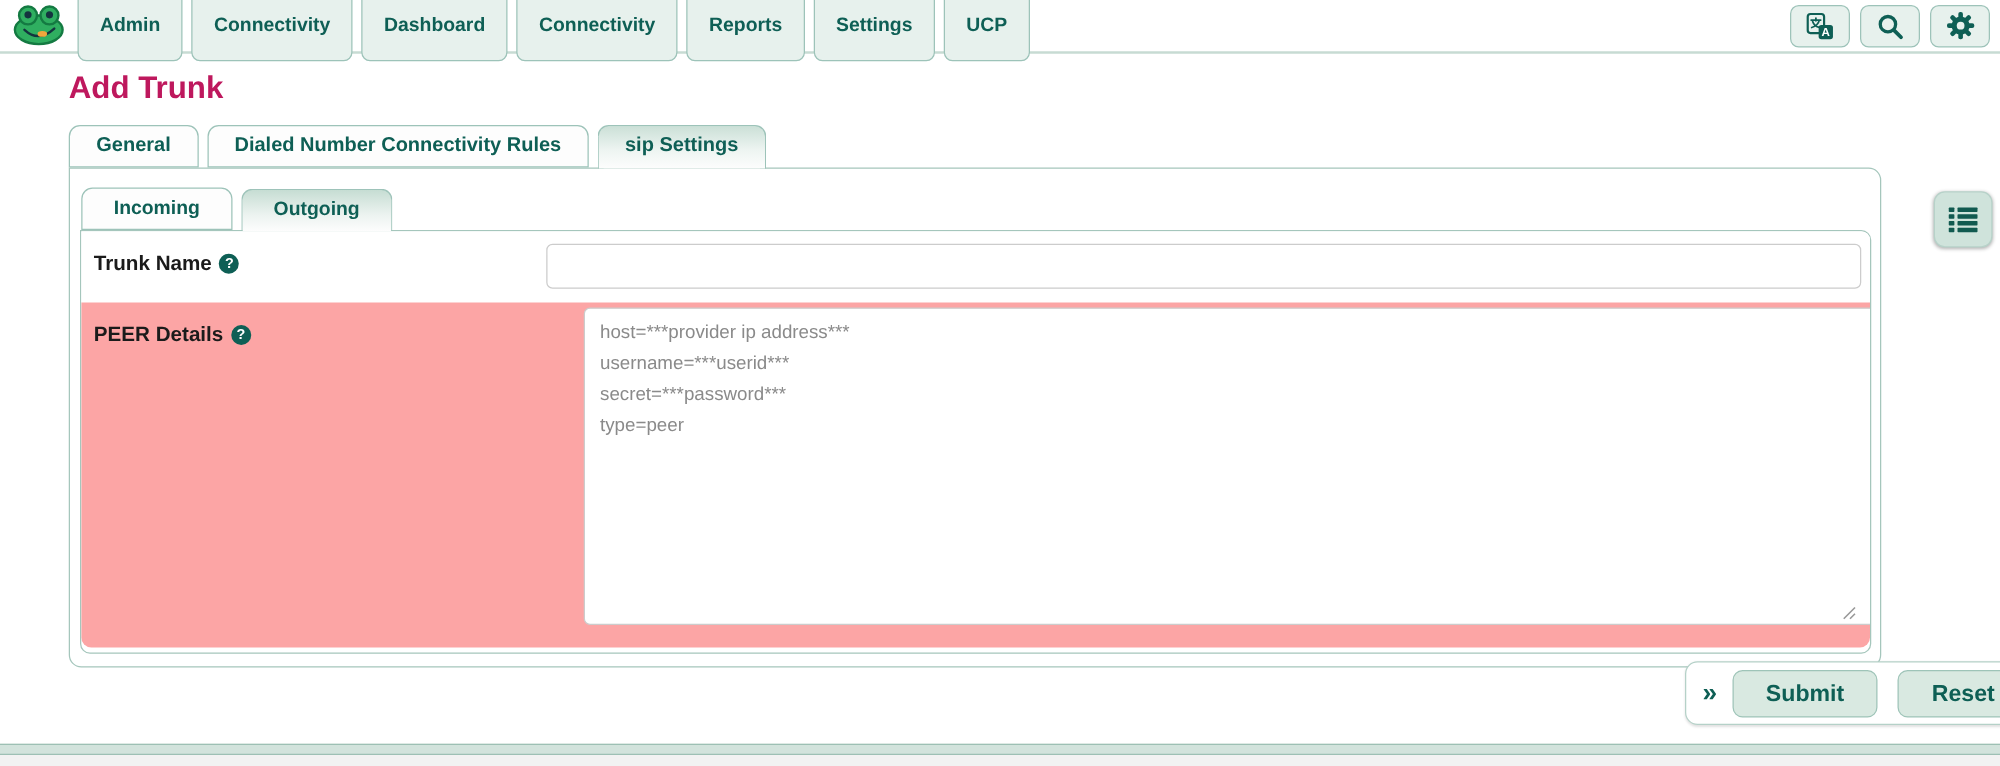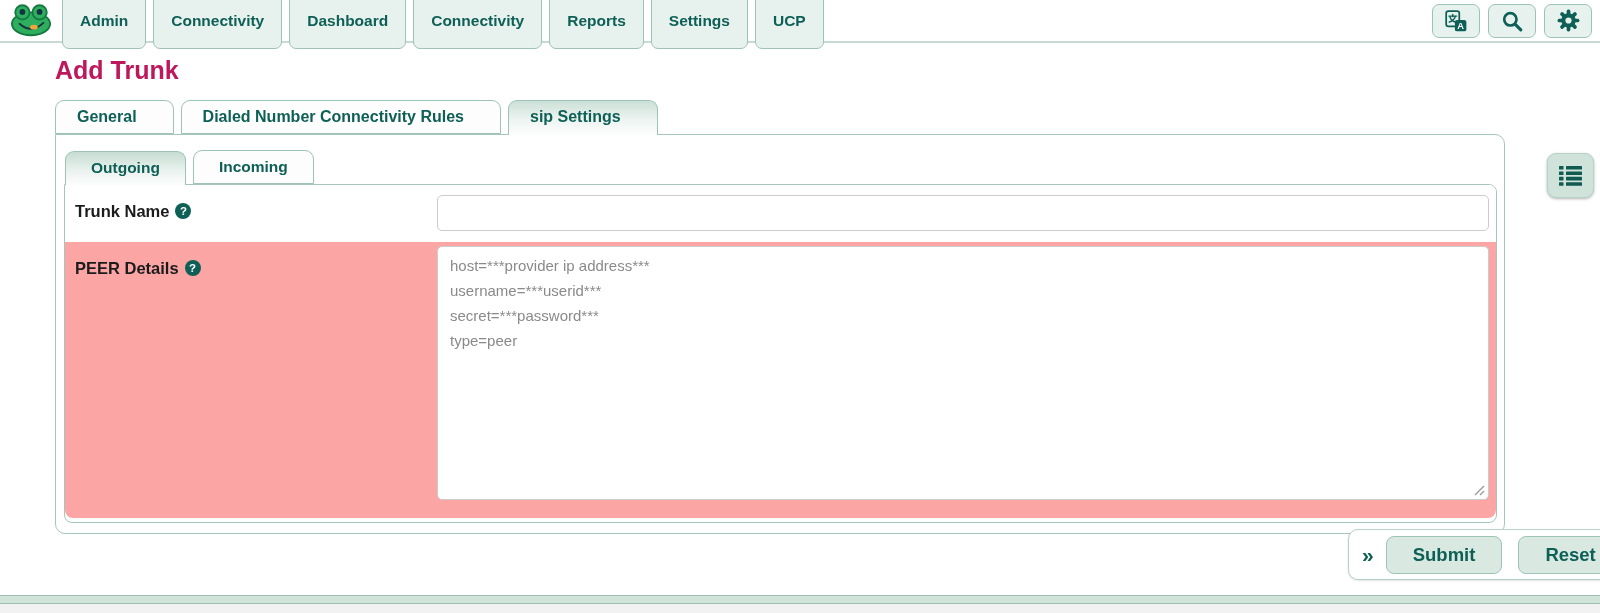--- a/index.html
+++ b/index.html
@@ -16,21 +16,21 @@
   .nav-spacer { flex:1; }
   .icon-btn { width:48px; height:34px; margin-left:8px; display:flex;
     align-items:center; justify-content:center; background:#e7f1ed;
     border:1px solid #9dc3b9; border-radius:7px; cursor:pointer; }
 
   
   .page-title { margin:13px 0 0 55px; font-size:25px; font-weight:bold; color:#be185d; }
 
   
   .tabs { display:flex; align-items:flex-end; margin:15px 0 0 55px; position:relative; z-index:3; }
-  .tab { margin-right:7px; padding:7px 36px 7px 21px; background:#fdfdfd;
+  .tab { margin-right:7px; padding:7px 21px 7px 21px; background:#fdfdfd;
     border:1px solid #9dc3b9; border-radius:9px 9px 0 0; color:#0e5f55;
     font-weight:bold; font-size:16px; cursor:pointer; position:relative; }
   .tab.active { background:linear-gradient(180deg,#cbe0d7 0%,#edf4f1 55%,#fdfdfd 100%);
     border-bottom:none; margin-bottom:-1px; padding-bottom:9px; }
 
   
   .outer-panel { margin:0 95px 0 55px; height:400px; background:#fff;
     border:1px solid #a5c6bc; border-radius:0 10px 10px 10px;
     padding:15px 7px 0 8px; position:relative; z-index:2; }
 
@@ -50,21 +50,21 @@
     font-weight:bold; font-size:16.5px; color:#1b1b1b; }
   .fr-field { flex:1; padding:10px 7px 0 0; }
   .row-name { height:57px; background:#fff; }
   .row-peer { height:276px; background:#fca5a5; border-radius:0 0 8px 8px; }
   .row-peer .fr-field { padding-top:4px; }
   .text-input { width:100%; height:36px; border:1px solid #ccc; border-radius:5px;
     padding:0 10px; font-size:15px; font-family:inherit; color:#444; outline:none; }
   .ta-wrap { position:relative; }
   .peer-textarea { width:100%; height:254px; border:1px solid #ccc; border-radius:5px;
     padding:6px 12px; color:#8a8a8a; font-size:15px; line-height:25px;
-    font-family:"Liberation Sans", sans-serif; resize:none; outline:none; display:block; overflow:hidden; }
+    font-family:"Liberation Sans", sans-serif; resize:none; outline:none; display:block; overflow:hidden;margin-left:30px; }
   .resize-grip { position:absolute; right:4px; bottom:4px; }
   .help-circle { display:inline-block; width:16px; height:16px; margin-left:6px;
     background:#0e5f55; color:#fff; border-radius:50%; font-size:11.5px; font-weight:bold;
     text-align:center; line-height:16px; vertical-align:2px; cursor:pointer; }
 
   
   .list-fab { position:absolute; top:153px; left:1547px; width:47px; height:45px;
     background:#cfe3db; border:1px solid #b7d2c9; border-radius:9px;
     box-shadow:0 1px 3px rgba(0,0,0,.3); display:flex; align-items:center;
     justify-content:center; cursor:pointer; z-index:5; }
@@ -141,22 +141,22 @@
 
 <div class="tabs">
   <span class="tab">General</span>
   <span class="tab">Dialed Number Connectivity Rules</span>
   <span class="tab active">sip Settings</span>
 </div>
 
 <div class="outer-panel">
 
   <div class="subtabs">
+    <span class="subtab">Incoming</span>
     <span class="subtab active">Outgoing</span>
-    <span class="subtab">Incoming</span>
   </div>
 
   <div class="inner-panel">
 
     <div class="form-row row-name">
       <div class="fr-label">
         <span>Trunk Name</span><span class="help-circle">?</span>
       </div>
       <div class="fr-field">
         <input class="text-input" type="text" value="" style="">

